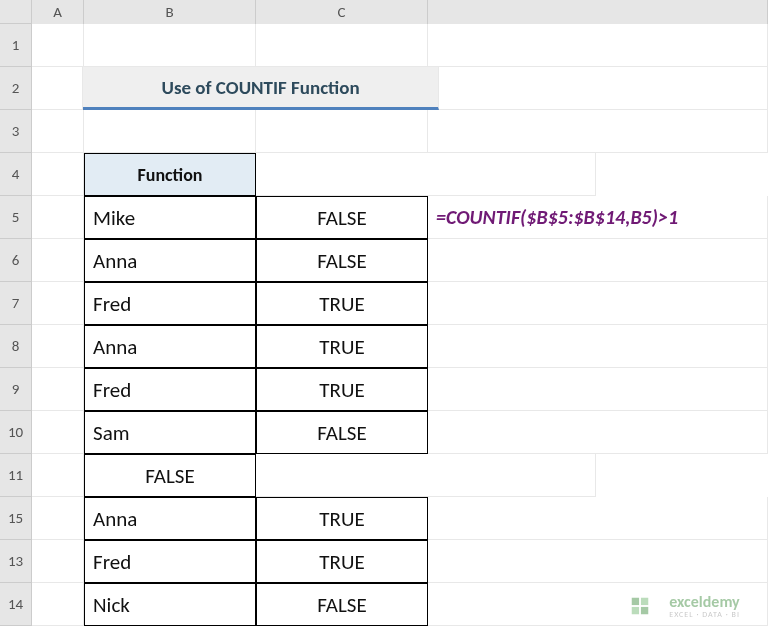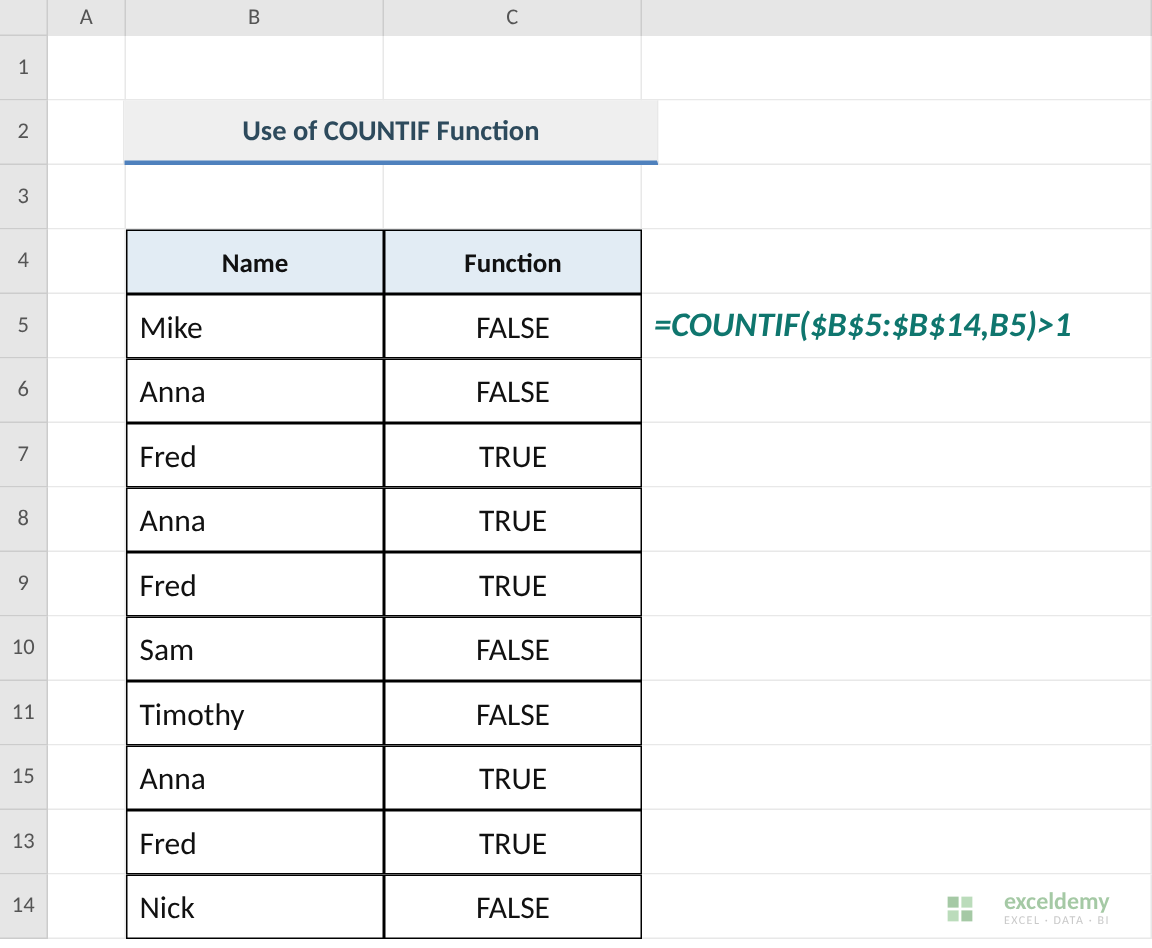--- a/index.html
+++ b/index.html
@@ -86,24 +86,24 @@
   }
   .data-cell-name {
     border: 1px solid #000;
     padding-left: 8px;
   }
   .data-cell-dup {
     border: 1px solid #000;
     justify-content: center;
   }
   .formula-text {
-    color: #0f766e;
+    color: #701a75;
     font-style: italic;
     font-weight: bold;
-    font-size: 23px;
+    font-size: 20px;
     justify-content: flex-start;
     white-space: nowrap;
     overflow: visible;
   }
   .watermark {
     position: absolute;
     right: 28px;
     bottom: 14px;
     display: flex;
     align-items: center;
@@ -152,21 +152,20 @@
       <div class="row-head">3</div>
       <div class="cell col-A"></div>
       <div class="cell col-B"></div>
       <div class="cell col-C"></div>
       <div class="cell col-D"></div>
     </div>
 
     <div class="row">
       <div class="row-head">4</div>
       <div class="cell col-A"></div>
-      <div class="cell col-B header-cell">Name</div>
       <div class="cell col-C header-cell">Function</div>
       <div class="cell col-D"></div>
     </div>
 
     <div class="row">
       <div class="row-head">5</div>
       <div class="cell col-A"></div>
       <div class="cell col-B data-cell-name">Mike</div>
       <div class="cell col-C data-cell-dup">FALSE</div>
       <div class="cell col-D formula-text">=COUNTIF($B$5:$B$14,B5)&gt;1</div>
@@ -208,21 +207,20 @@
       <div class="row-head">10</div>
       <div class="cell col-A"></div>
       <div class="cell col-B data-cell-name">Sam</div>
       <div class="cell col-C data-cell-dup">FALSE</div>
       <div class="cell col-D"></div>
     </div>
 
     <div class="row">
       <div class="row-head">11</div>
       <div class="cell col-A"></div>
-      <div class="cell col-B data-cell-name">Timothy</div>
       <div class="cell col-C data-cell-dup">FALSE</div>
       <div class="cell col-D"></div>
     </div>
 
     <div class="row">
       <div class="row-head">15</div>
       <div class="cell col-A"></div>
       <div class="cell col-B data-cell-name">Anna</div>
       <div class="cell col-C data-cell-dup">TRUE</div>
       <div class="cell col-D"></div>

